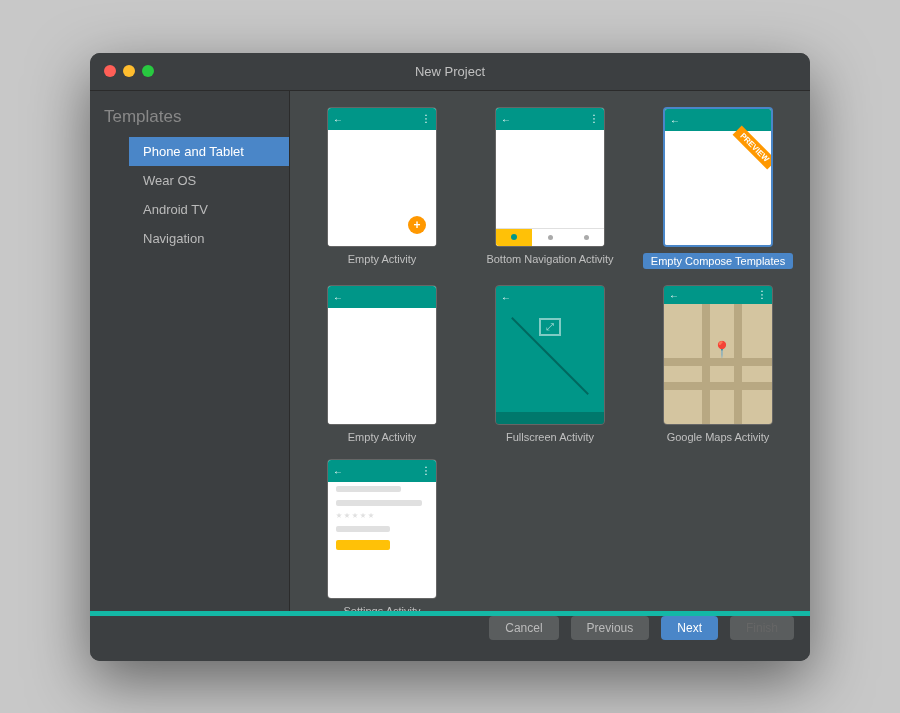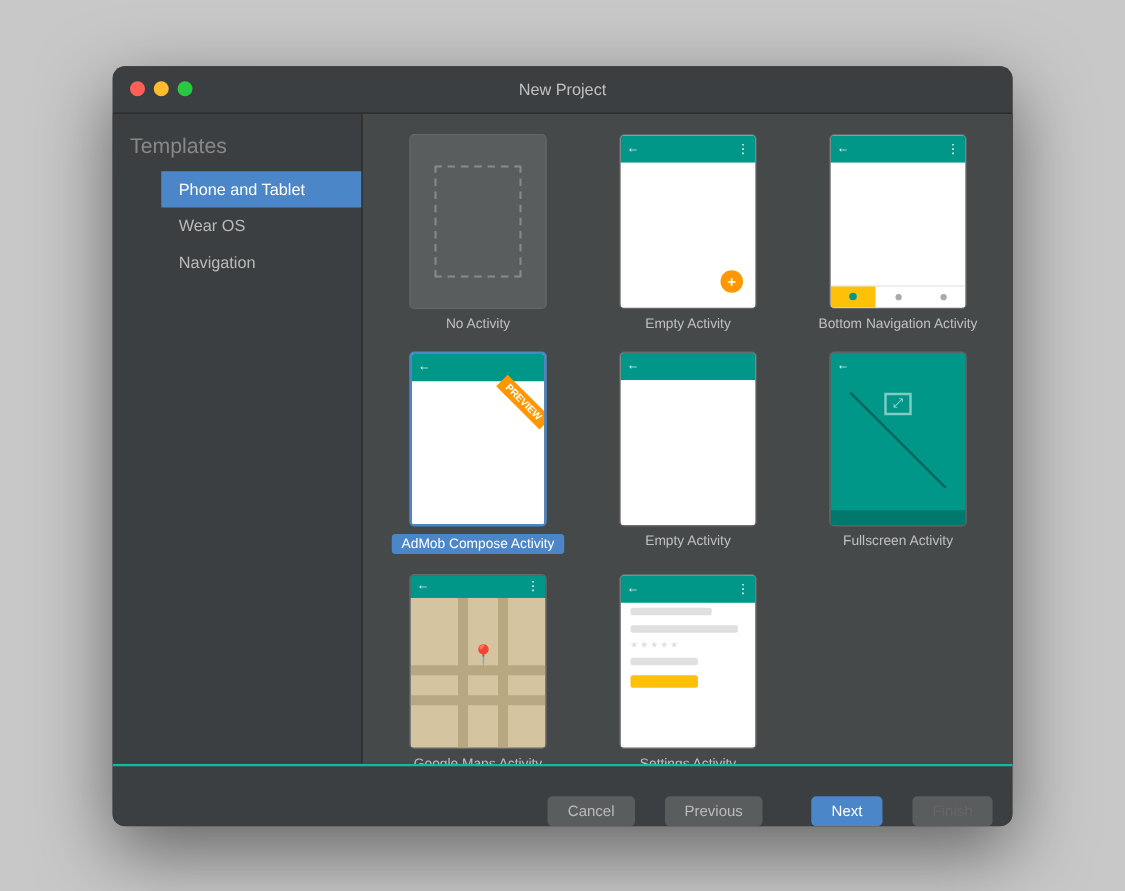--- a/index.html
+++ b/index.html
@@ -351,42 +351,41 @@
       background: #FFC107;
       margin: 4px 8px;
       border-radius: 2px;
       width: 50%;
     }
     
     .footer {
       background: #3c3f41;
       height: 50px;
       display: flex;
-      align-items: flex-end;
+      align-items: flex-start;
       justify-content: flex-end;
       padding: 0 16px;
-      gap: 24px;
-      border-top: 2px solid #14b8a6;
+      gap: 12px;
+      border-top: 5px solid #14b8a6;
     }
     .btn {
       padding: 5px 16px;
       border-radius: 4px;
       font-size: 12px;
       cursor: pointer;
       border: none;
       outline: none;
     }
     .btn-default {
       background: #5a5d5e;
       color: #bbb;
     }
     .btn-primary {
       background: #4a86c8;
       color: #fff;
-      margin-left: 15px;
     }
     .btn-disabled {
       background: #5a5d5e;
       color: #666;
       cursor: default;
     }
   </style>
 </head>
 <body>
 
@@ -400,32 +399,27 @@
     </div>
     <span class="window-title">New Project</span>
   </div>
 
   <div class="main-content">
 
     <div class="sidebar">
       <div class="sidebar-label">Templates</div>
       <div class="sidebar-item active">Phone and Tablet</div>
       <div class="sidebar-item">Wear OS</div>
+      <div class="sidebar-item">Android TV</div>
       <div class="sidebar-item">Navigation</div>
     </div>
 
     <div class="templates-area">
       <div class="template-grid">
 
-        <div class="template-card">
-          <div class="template-preview">
-            <div class="no-activity-inner"></div>
-          </div>
-          <span class="template-name">No Activity</span>
-        </div>
 
         <div class="template-card">
           <div class="template-preview">
             <div class="phone-mock">
               <div class="phone-topbar">
                 <span class="phone-topbar-icon">←</span>
                 <span class="phone-topbar-dots">⋮</span>
               </div>
               <div class="phone-body">
                 <div class="fab-btn">+</div>
@@ -463,21 +457,21 @@
           <div class="template-preview selected">
             <div class="phone-mock">
               <div class="phone-topbar">
                 <span class="phone-topbar-icon">←</span>
               </div>
               <div class="phone-body">
                 <div class="compose-badge">PREVIEW</div>
               </div>
             </div>
           </div>
-          <span class="template-name selected">AdMob Compose Activity</span>
+          <span class="template-name selected">Empty Compose Templates</span>
         </div>
 
         <div class="template-card">
           <div class="template-preview">
             <div class="phone-mock">
               <div class="phone-topbar">
                 <span class="phone-topbar-icon">←</span>
               </div>
               <div class="phone-body"></div>
             </div>

